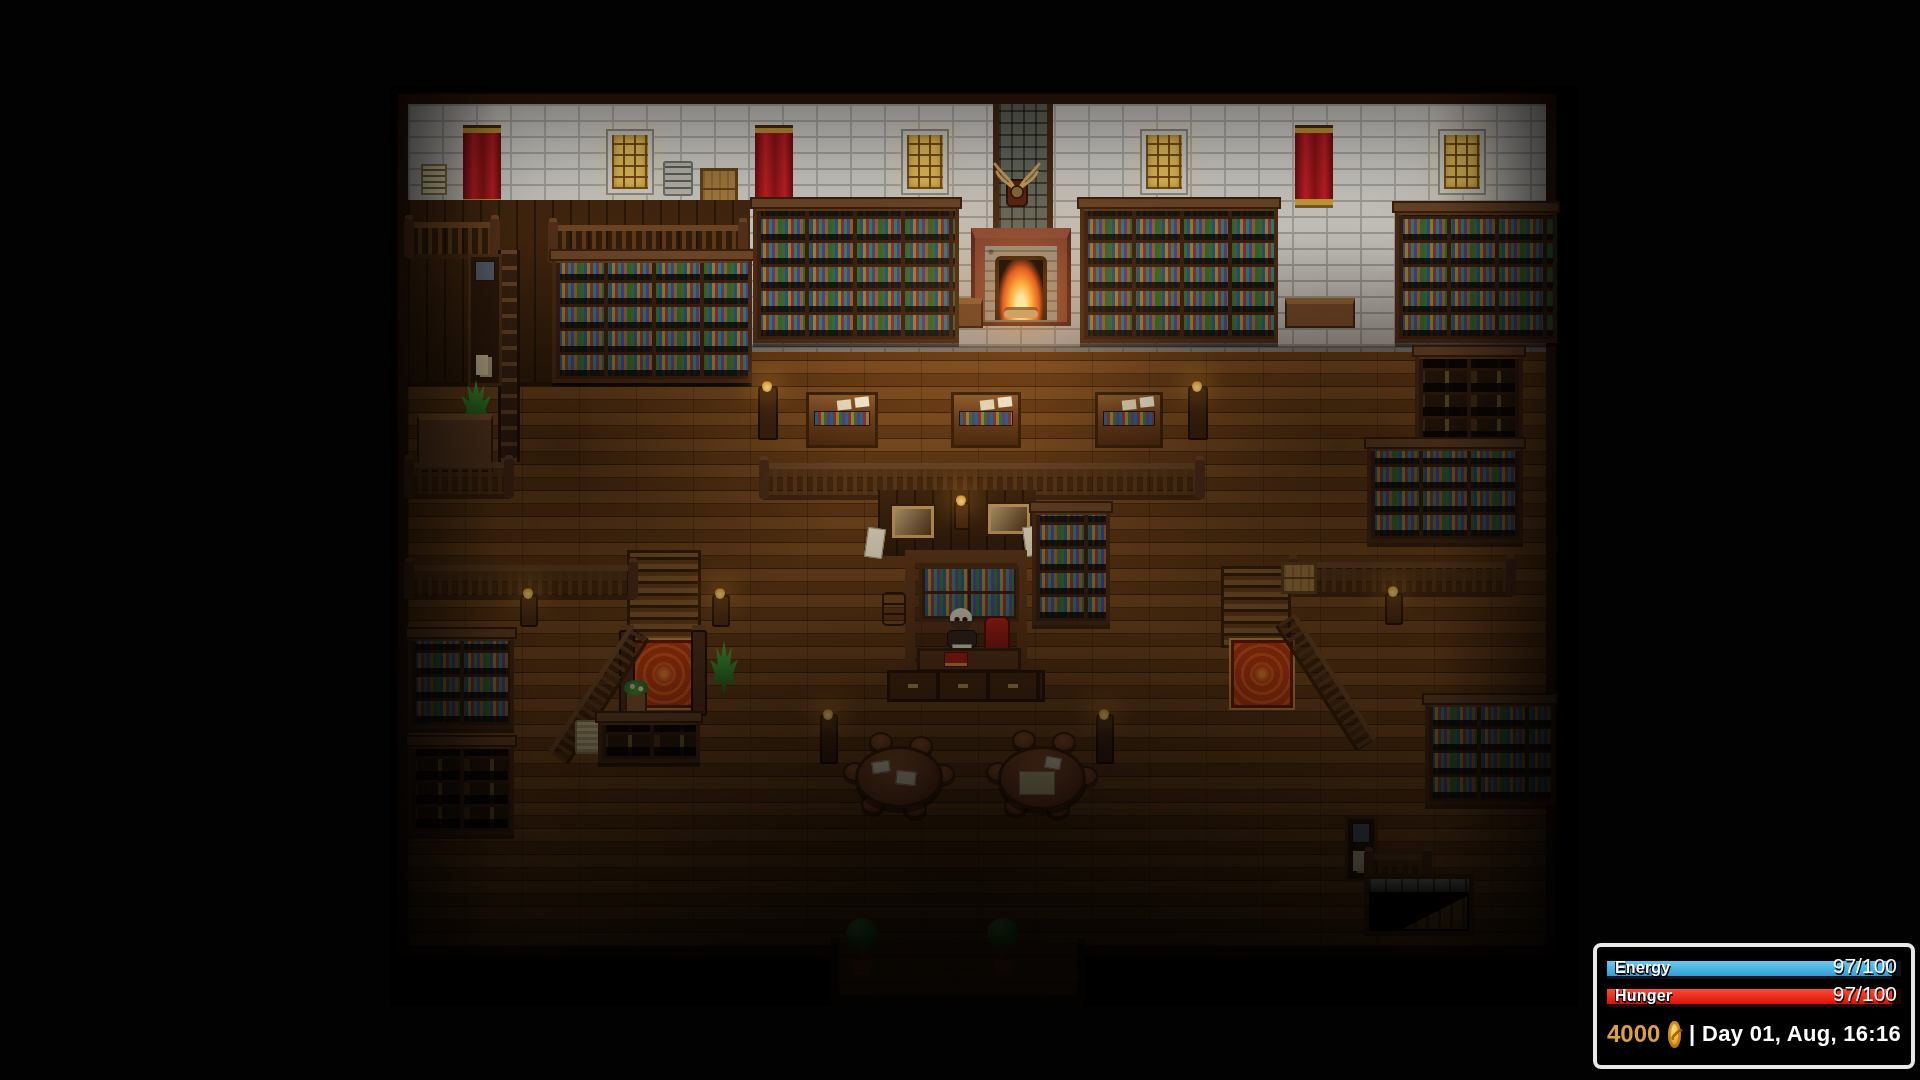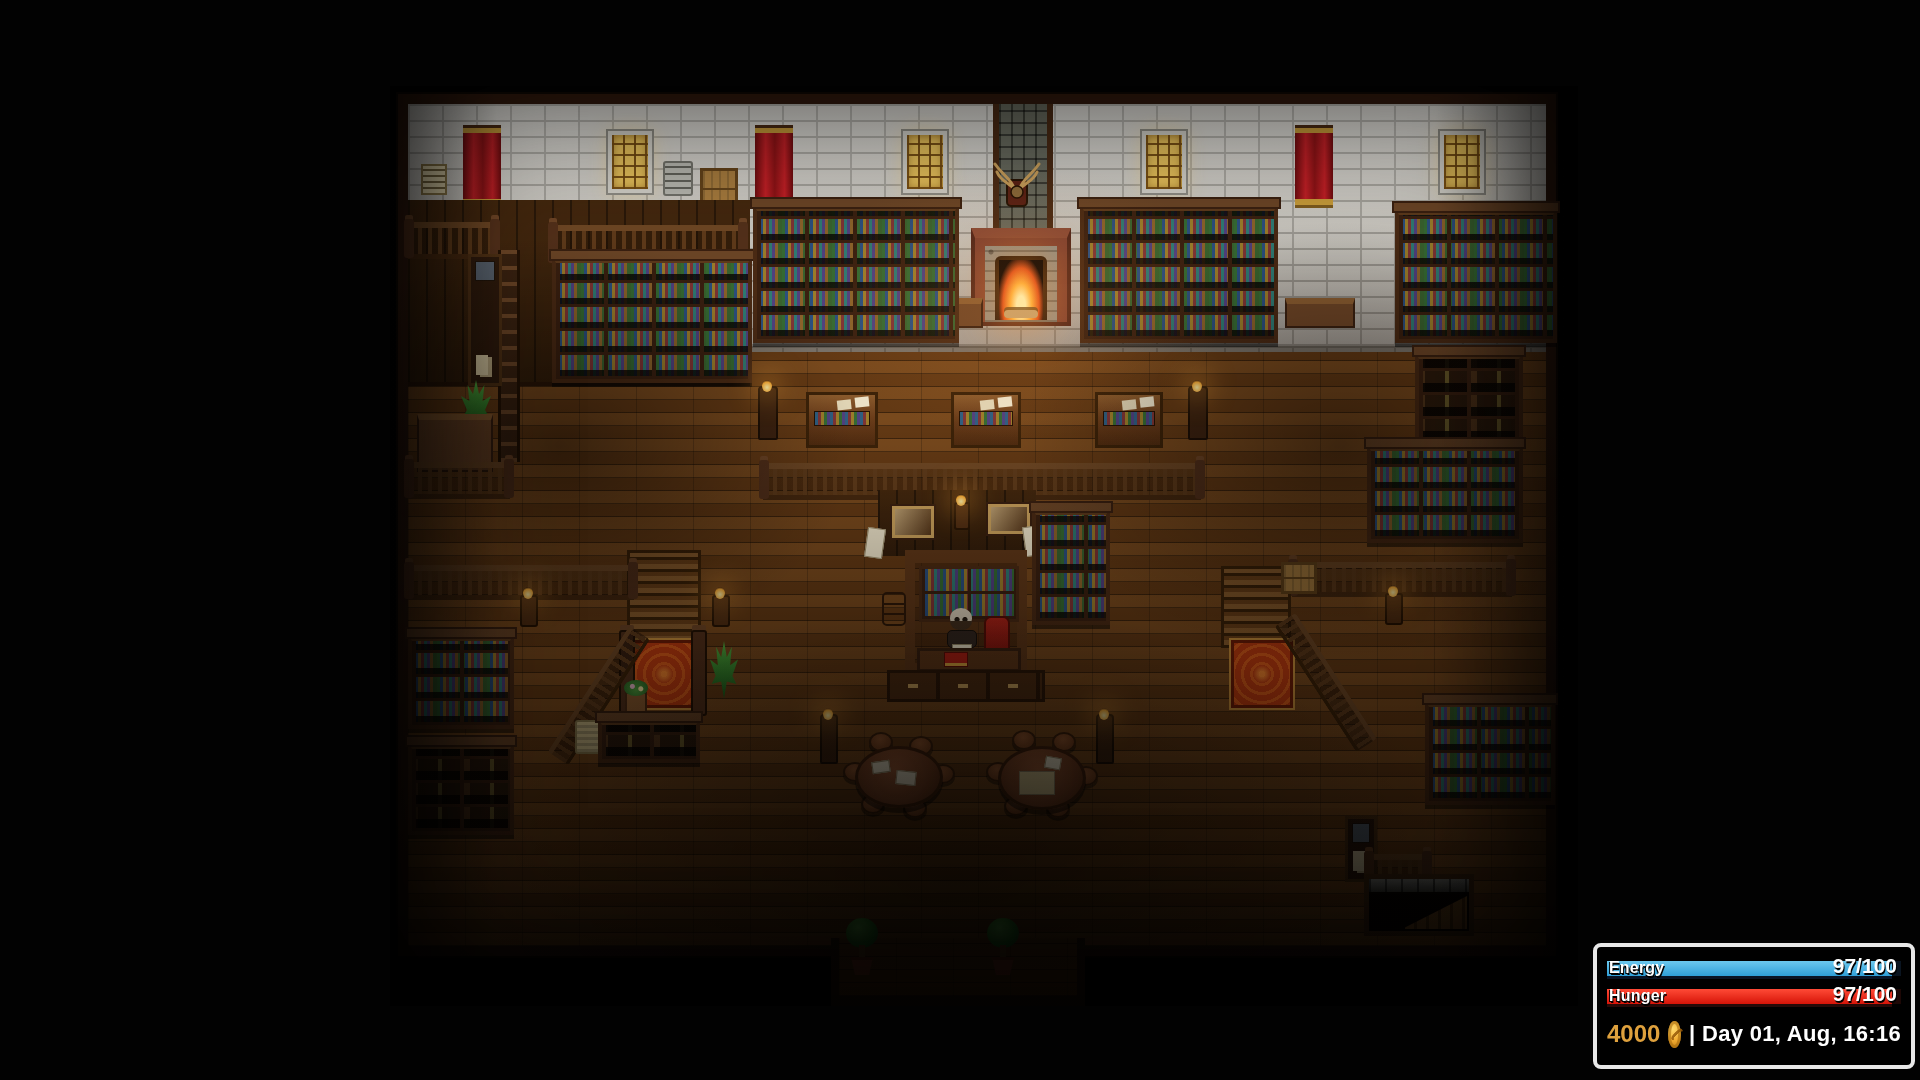--- a/index.html
+++ b/index.html
@@ -183,25 +183,25 @@
 
   
   .hud{position:absolute;left:1593px;top:943px;width:322px;height:126px;box-sizing:border-box;
        background:#000;border:4px solid #e8e8e8;border-radius:8px;padding:14px 10px 10px 10px;}
   .hud-row{position:relative;height:15px;margin-bottom:13px;}
   .bar-track{position:absolute;inset:0;background:#0a1420;}
   .bar-track.hunger{background:#1d0705;}
   .bar-fill{position:absolute;left:0;top:0;bottom:0;width:97%;}
   .bar-fill.energy{background:linear-gradient(180deg,#6cc8ee,var(--energy_bar,#2f9fd8));box-shadow:0 3px 0 #0a1526;}
   .bar-fill.hunger{background:linear-gradient(180deg,#ff4a36,var(--hunger_bar,#d61408));box-shadow:0 3px 0 #260a08;}
-  .bar-label{position:absolute;left:2px;top:50%;transform:translateY(-58%);
+  .bar-label{position:absolute;left:8px;top:50%;transform:translateY(-58%);
        color:#fff;font-size:16px;font-weight:700;letter-spacing:.2px;
        text-shadow:1px 2px 0 #000,-1px 1px 0 #000;}
   .bar-value{position:absolute;right:4px;top:50%;transform:translateY(-62%);
-       color:#fff;font-size:21px;font-weight:700;text-shadow:1px 2px 0 #000;}
+       color:#fff;font-size:21px;font-weight:400;text-shadow:1px 2px 0 #000;}
   .hud-bottom{display:flex;align-items:center;gap:8px;margin-top:16px;}
   .money{color:var(--money_text,#dfa13d);font-size:24px;font-weight:700;text-shadow:1px 2px 0 #000;}
   .coin{width:27px;height:27px;border-radius:50%;position:relative;
        background:radial-gradient(circle at 36% 30%, #ffd96a, var(--coin_gold,#f0a92f) 58%, #b97a14);
        box-shadow:inset 0 0 0 3px rgba(160,100,10,.55);}
   .coin::after{content:"";position:absolute;inset:6px;border:3px solid rgba(150,90,10,.85);
        border-right-color:rgba(0,0,0,0);border-radius:50%;transform:rotate(45deg);}
   .datetime{color:#fff;font-size:22px;font-weight:700;text-shadow:1px 2px 0 #000;letter-spacing:.3px;white-space:nowrap;}
 </style>
 </head>

